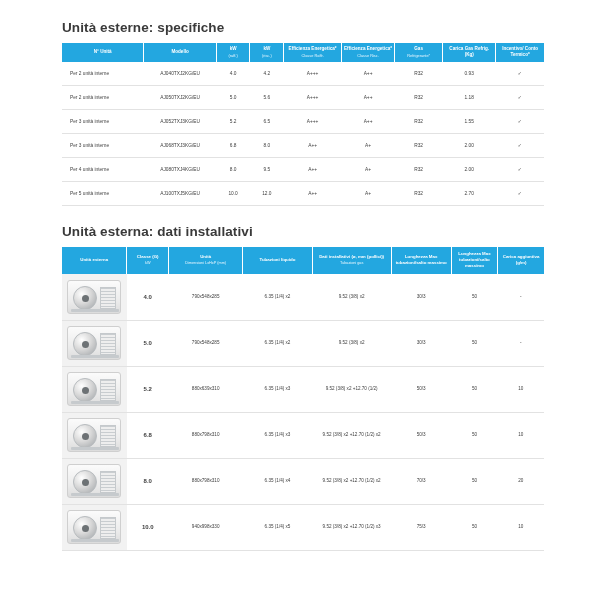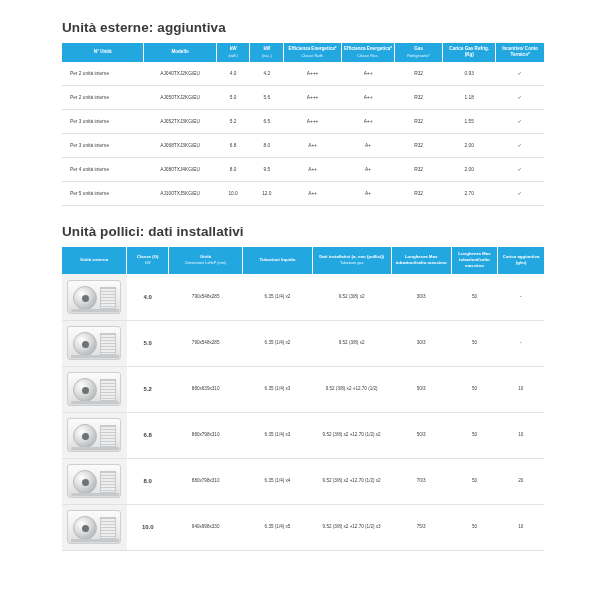--- a/index.html
+++ b/index.html
@@ -147,21 +147,21 @@
     width: 48px; height: 3px;
     background: #c6cacd;
     border-radius: 1px;
   }
 </style>
 </head>
 <body>
 
 <div class="page">
 
-  <h2 class="section-title">Unità esterne: aggiuntiva</h2>
+  <h2 class="section-title">Unità esterne: specifiche</h2>
 
   <table class="t1">
     <colgroup>
       <col style="width:17%">
         <col style="width:15%">
         <col style="width:7%">
         <col style="width:7%">
       <col style="width:12%">
         <col style="width:11%">
         <col style="width:10%">
@@ -244,21 +244,21 @@
         <td>12.0</td>
         <td>A++</td>
         <td>A+</td>
         <td>R32</td>
         <td>2.70</td>
         <td class="check">✓</td>
       </tr>
     </tbody>
   </table>
 
-  <h2 class="section-title second">Unità pollici: dati installativi</h2>
+  <h2 class="section-title second">Unità esterna: dati installativi</h2>
 
   <table class="t2">
     <colgroup>
       <col style="width:14%">
         <col style="width:9%">
         <col style="width:16%">
         <col style="width:15%">
       <col style="width:17%">
         <col style="width:13%">
         <col style="width:10%">

